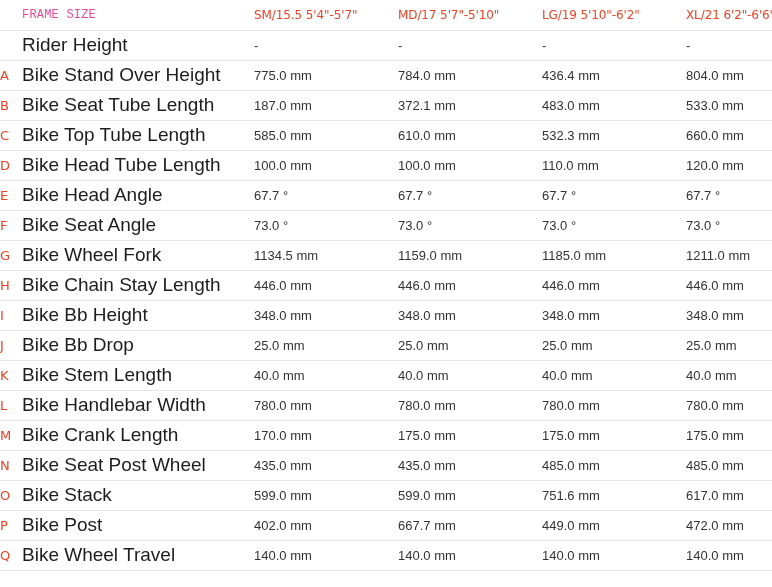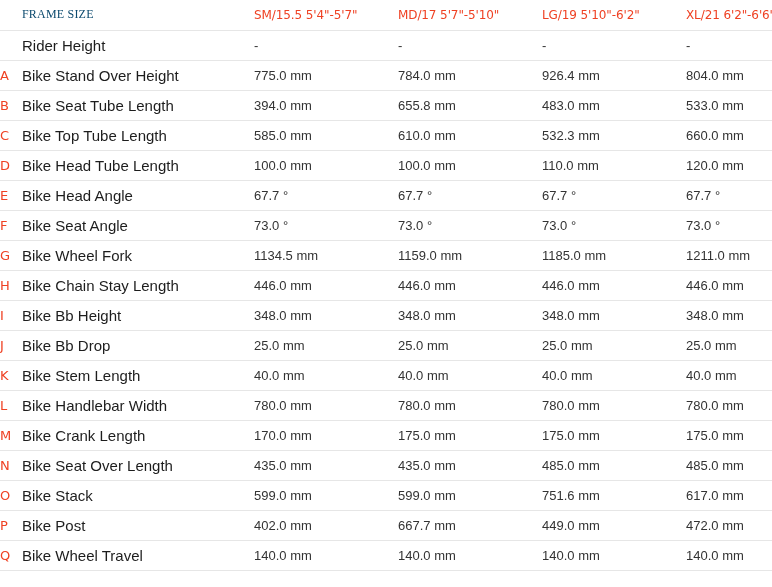--- a/index.html
+++ b/index.html
@@ -40,28 +40,28 @@
   .letter {
     color: #ef4123;
     font-family: "DejaVu Sans", sans-serif;
     font-weight: bold;
     font-size: 13px;
     text-align: left;
     padding-left: 6px;
     letter-spacing: 0;
   }
   .rowlabel {
-    font-size: 15px;
+    font-size: 19px;
     color: #1d1d1d;
     font-weight: bold;
     padding-left: 2px;
   }
   .hdr-frame-size {
-    color: #0c4a6e;
-    font-family: Liberation Serif, serif;
+    color: #ec4899;
+    font-family: Liberation Mono, monospace;
     font-weight: bold;
     font-size: 12px;
     letter-spacing: 0.2px;
     padding-left: 6px;
   }
   .hdr-size {
     color: #ef4123;
     font-family: "DejaVu Sans", sans-serif;
     font-weight: bold;
     font-size: 12px;
@@ -101,28 +101,28 @@
         <td class="val">-</td>
         <td class="val">-</td>
         <td class="val">-</td>
         <td class="val">-</td>
       </tr>
       <tr>
         <td class="letter">A</td>
         <td class="rowlabel">Bike Stand Over Height</td>
         <td class="val">775.0 mm</td>
         <td class="val">784.0 mm</td>
-        <td class="val">926.4 mm</td>
+        <td class="val">436.4 mm</td>
         <td class="val">804.0 mm</td>
       </tr>
       <tr>
         <td class="letter">B</td>
         <td class="rowlabel">Bike Seat Tube Length</td>
-        <td class="val">394.0 mm</td>
-        <td class="val">655.8 mm</td>
+        <td class="val">187.0 mm</td>
+        <td class="val">372.1 mm</td>
         <td class="val">483.0 mm</td>
         <td class="val">533.0 mm</td>
       </tr>
       <tr>
         <td class="letter">C</td>
         <td class="rowlabel">Bike Top Tube Length</td>
         <td class="val">585.0 mm</td>
         <td class="val">610.0 mm</td>
         <td class="val">532.3 mm</td>
         <td class="val">660.0 mm</td>
@@ -202,21 +202,21 @@
       <tr>
         <td class="letter">M</td>
         <td class="rowlabel">Bike Crank Length</td>
         <td class="val">170.0 mm</td>
         <td class="val">175.0 mm</td>
         <td class="val">175.0 mm</td>
         <td class="val">175.0 mm</td>
       </tr>
       <tr>
         <td class="letter">N</td>
-        <td class="rowlabel">Bike Seat Over Length</td>
+        <td class="rowlabel">Bike Seat Post Wheel</td>
         <td class="val">435.0 mm</td>
         <td class="val">435.0 mm</td>
         <td class="val">485.0 mm</td>
         <td class="val">485.0 mm</td>
       </tr>
       <tr>
         <td class="letter">O</td>
         <td class="rowlabel">Bike Stack</td>
         <td class="val">599.0 mm</td>
         <td class="val">599.0 mm</td>

